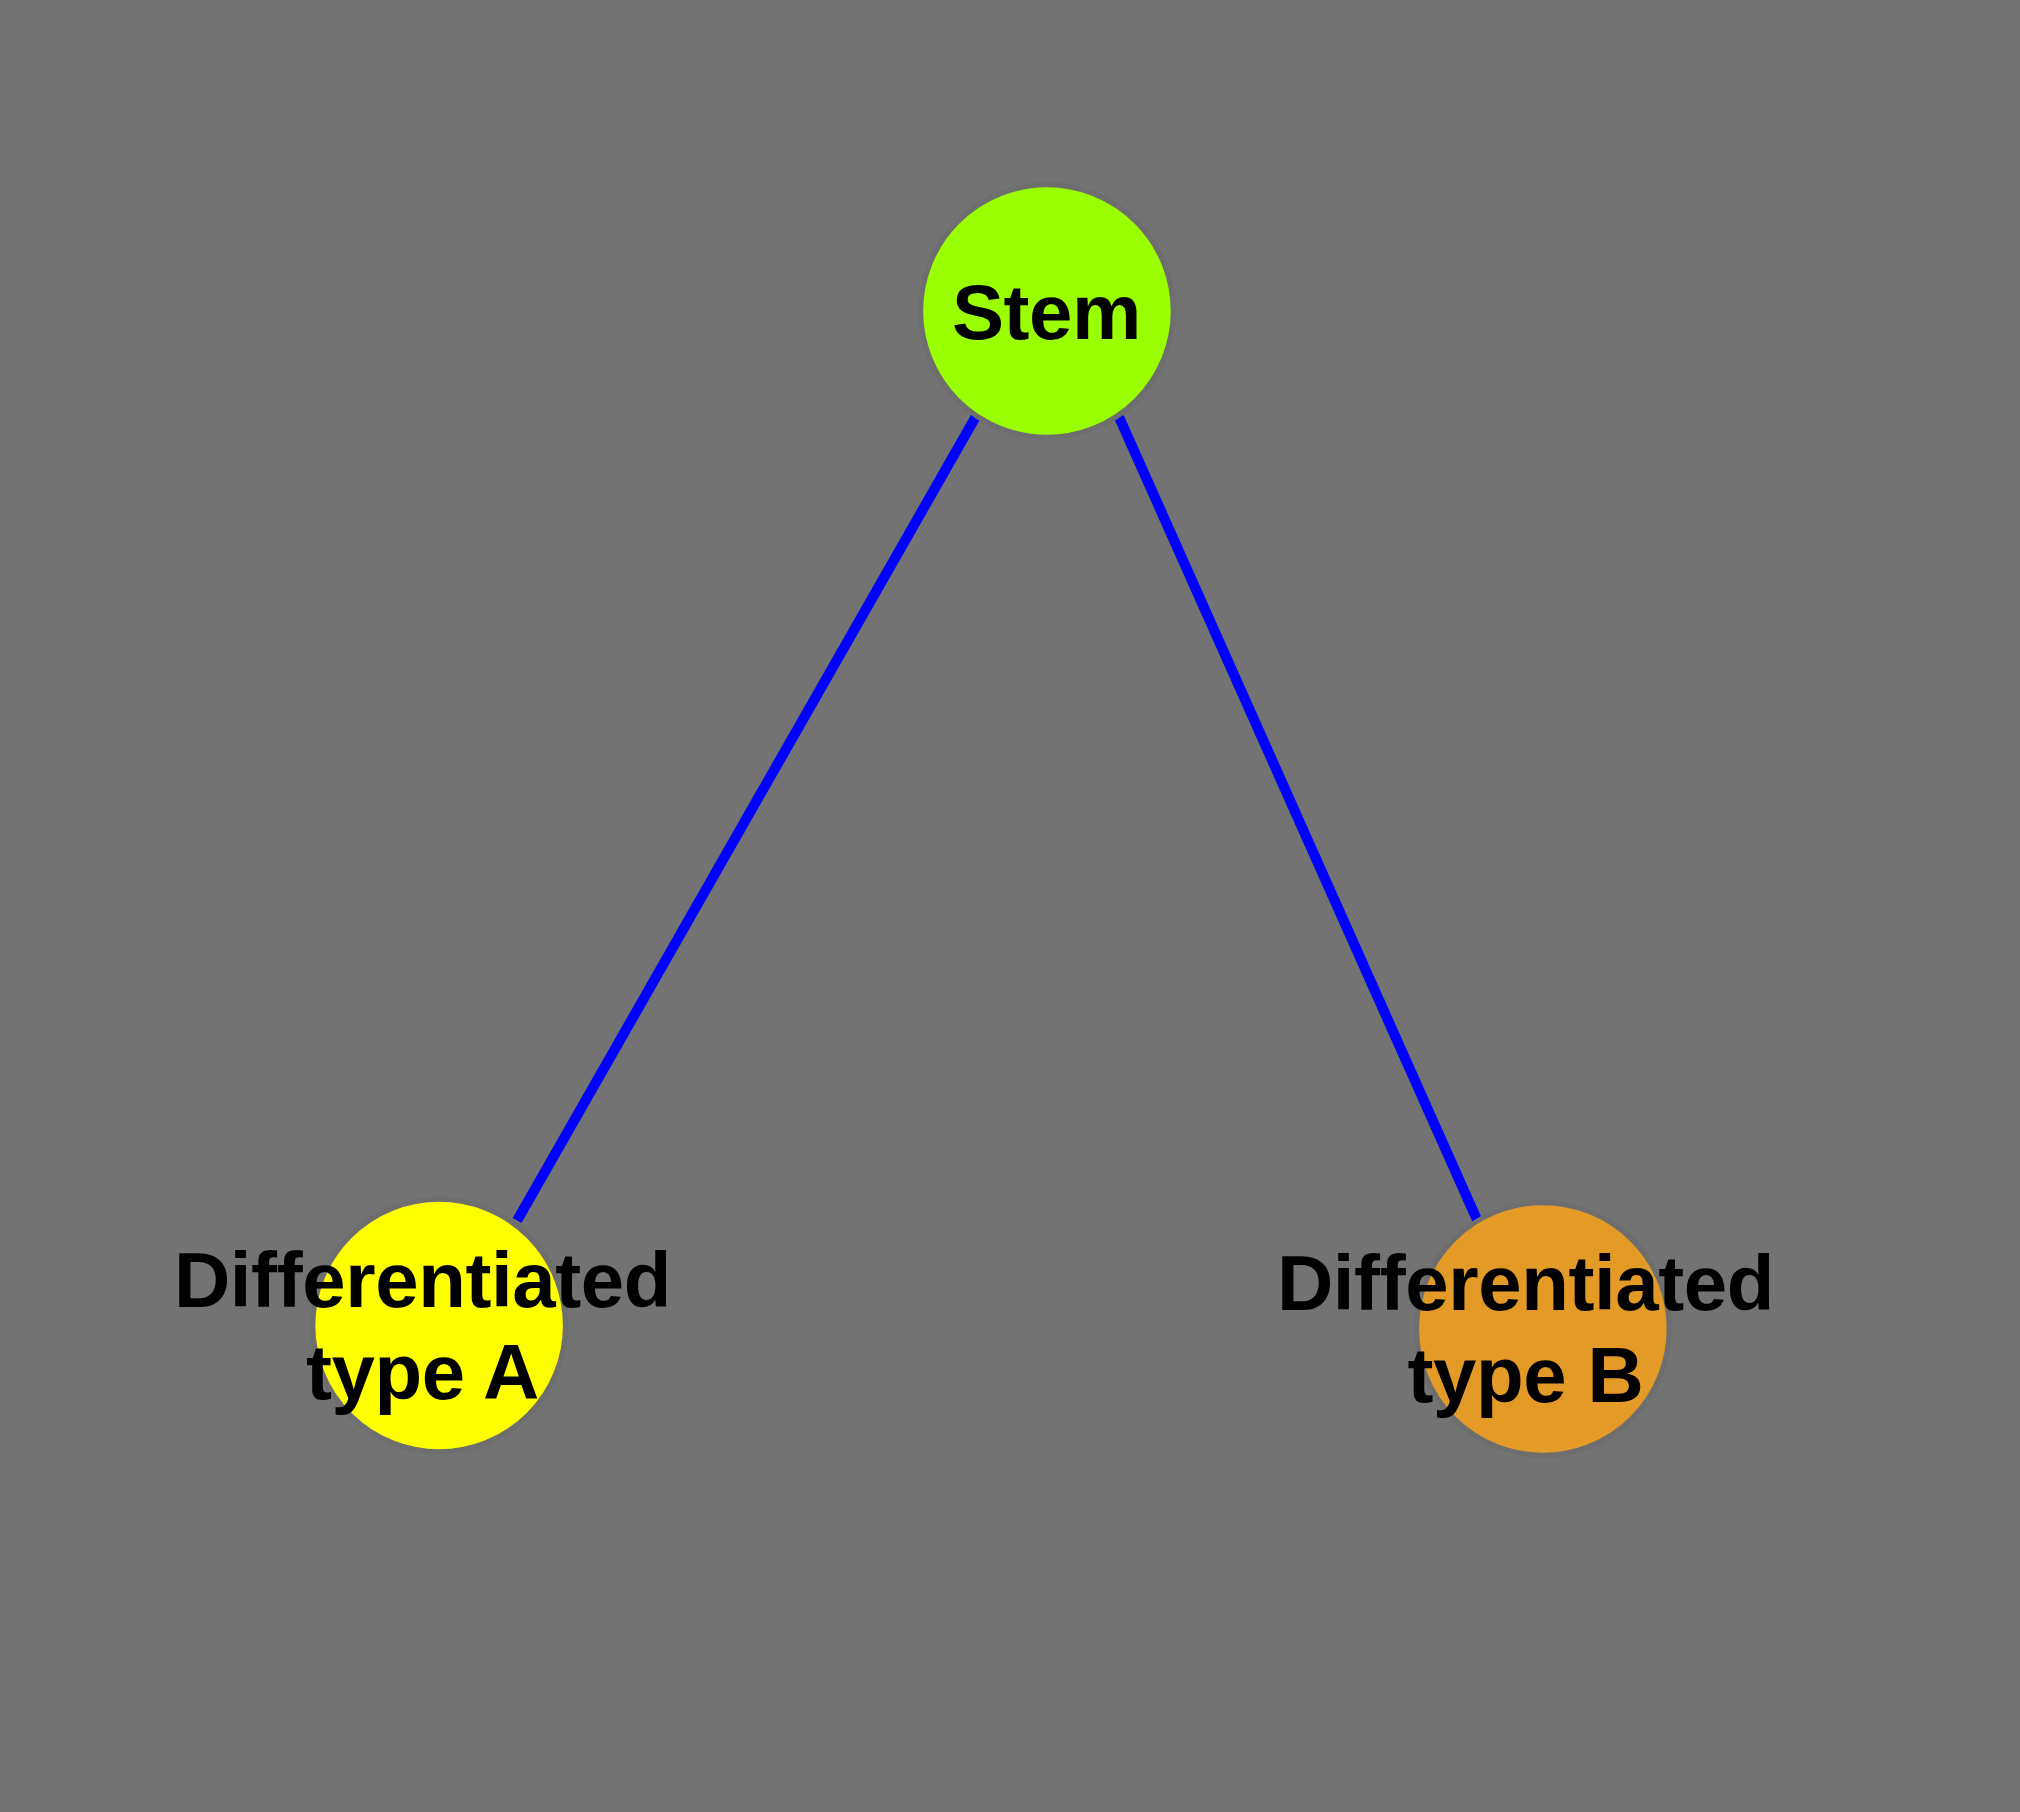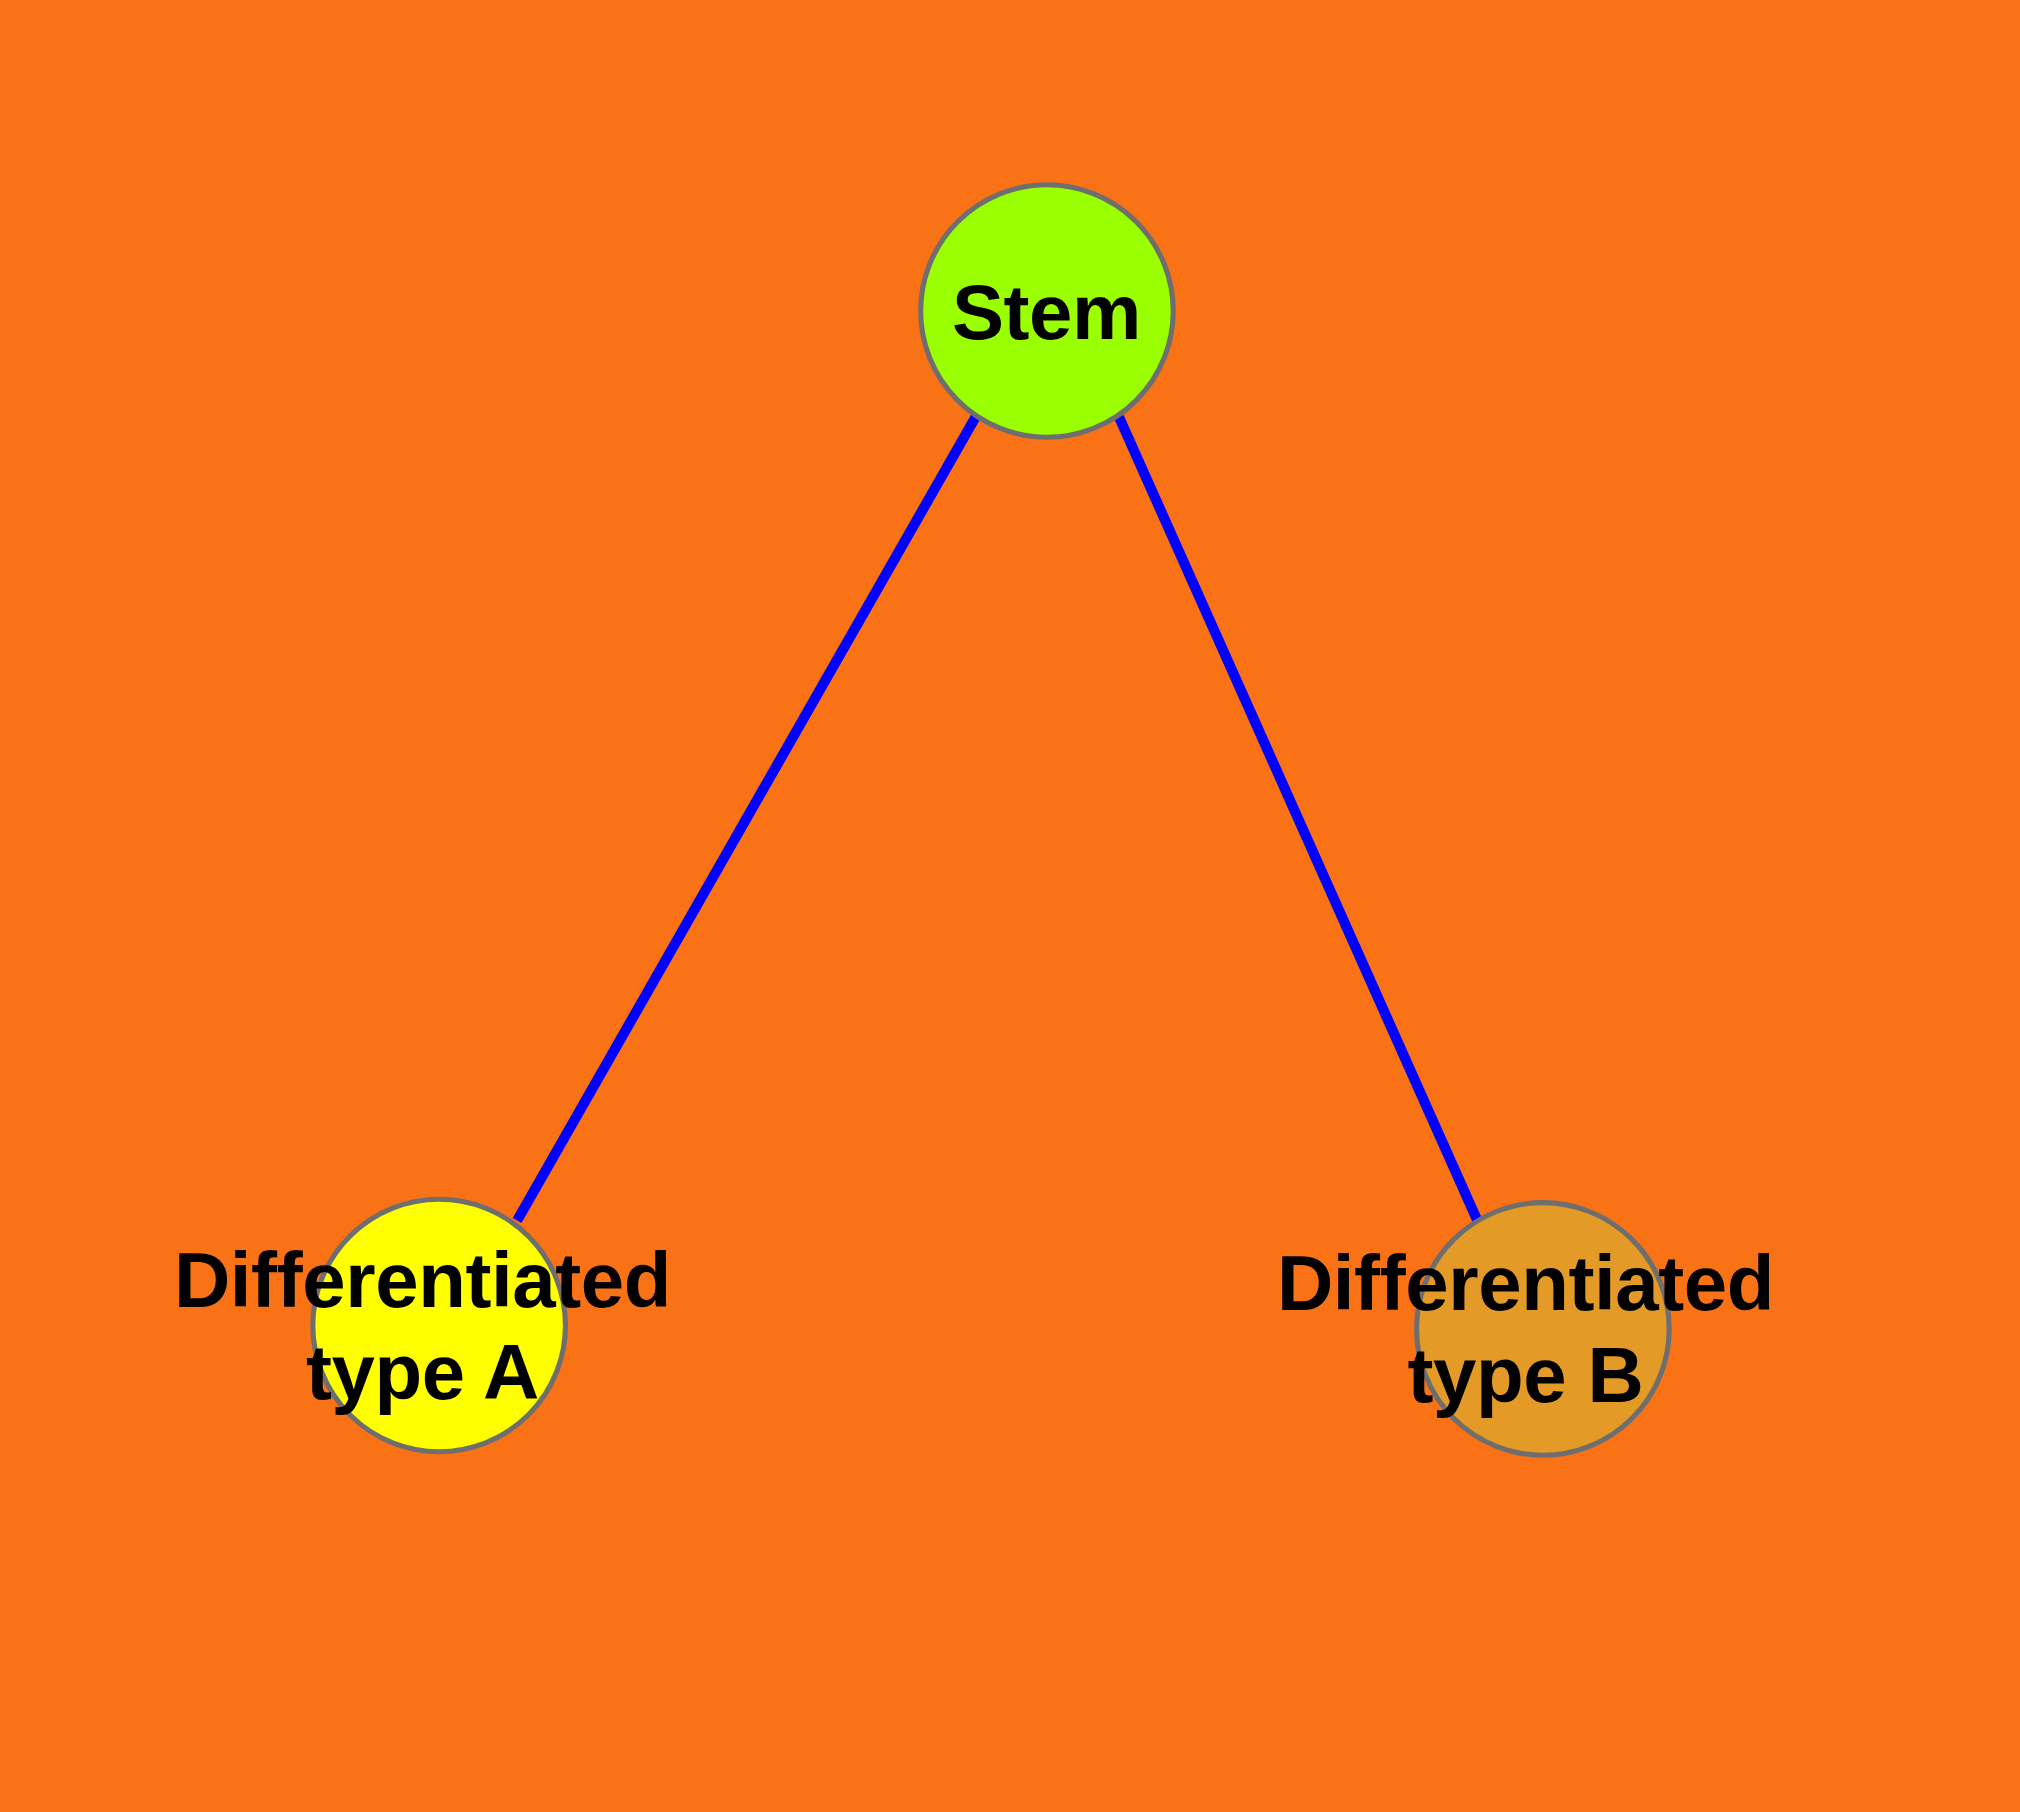--- a/index.html
+++ b/index.html
@@ -5,21 +5,21 @@
   html, body {
     margin: 0;
     padding: 0;
     background: #ccccfb;
   }
   #stage {
     position: relative;
     width: 2021px;
     height: 1812px;
     overflow: hidden;
-    background: #f97316;
+    background: #737373;
     font-family: "Liberation Sans", "DejaVu Sans", sans-serif;
   }
   #graph-svg {
     position: absolute;
     left: 0;
     top: 0;
     width: 2021px;
     height: 1812px;
   }
   .node-label {

